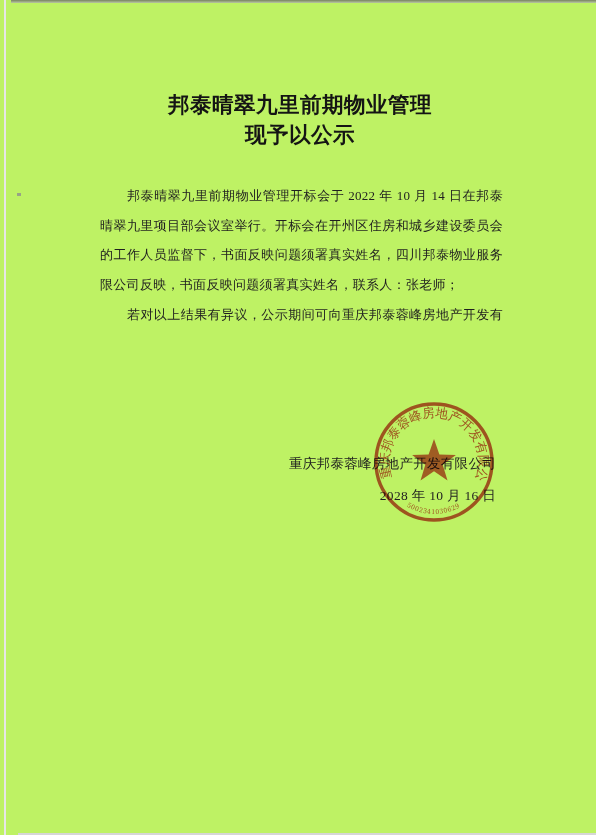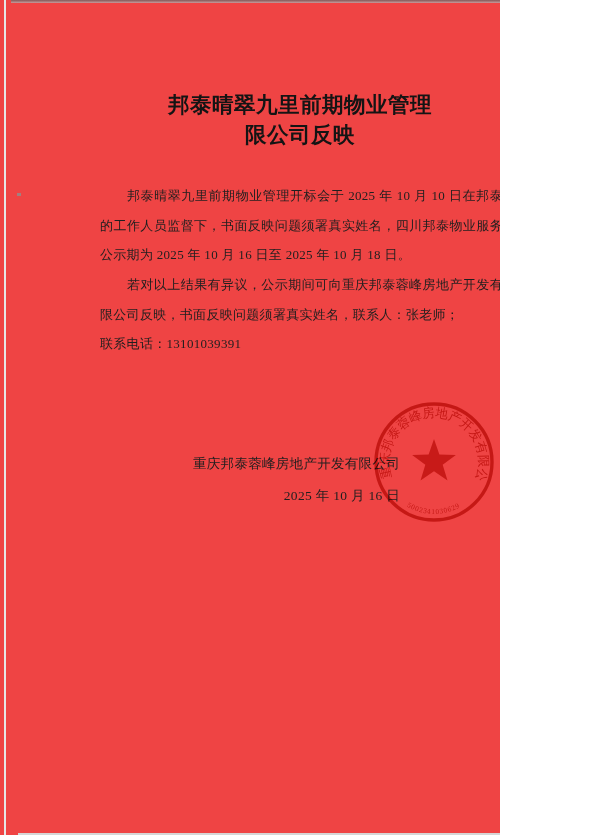--- a/index.html
+++ b/index.html
@@ -1,17 +1,17 @@
 <!DOCTYPE html>
 <html><head>
 <meta charset="utf-8">
 <style>
   html,body{margin:0;padding:0;background:#ffffff;}
   #page{
-    position:relative;width:500px;height:835px;background:#ef4444;overflow:hidden;
+    position:relative;width:596px;height:835px;background:#bef264;overflow:hidden;
     font-family:"Liberation Serif","DejaVu Serif",serif;color:#1d1d1d;
   }
   
   .edge-top{position:absolute;left:11px;right:0;top:0;height:3px;
     background:linear-gradient(to bottom,#5f5f5f,#b9b9b9);opacity:.75;}
   .edge-left{position:absolute;left:4px;top:0;bottom:0;width:2px;background:#e6e6e6;}
   .edge-bottom{position:absolute;left:18px;right:0;bottom:0;height:2px;background:#d6d6d6;}
   .speck{position:absolute;left:17px;top:193px;width:4px;height:3px;background:#8f8f8f;opacity:.8;}
 
   
@@ -43,35 +43,34 @@
 
 <div id="page">
 
   <div class="edge-top"></div>
   <div class="edge-left"></div>
   <div class="edge-bottom"></div>
   <div class="speck"></div>
 
   <div class="title">
     <div>邦泰晴翠九里前期物业管理</div>
-    <div>限公司反映</div>
+    <div>现予以公示</div>
   </div>
 
   <div class="body-block">
-    <div class="bline jl ind">邦泰晴翠九里前期物业管理开标会于 2025 年 10 月 10 日在邦泰</div>
+    <div class="bline jl ind">邦泰晴翠九里前期物业管理开标会于 2022 年 10 月 14 日在邦泰</div>
+    <div class="bline jl">晴翠九里项目部会议室举行。开标会在开州区住房和城乡建设委员会</div>
     <div class="bline jl">的工作人员监督下，书面反映问题须署真实姓名，四川邦泰物业服务</div>
-    <div class="bline">公示期为 2025 年 10 月 16 日至 2025 年 10 月 18 日。</div>
+    <div class="bline">限公司反映，书面反映问题须署真实姓名，联系人：张老师；</div>
     <div class="bline jl ind">若对以上结果有异议，公示期间可向重庆邦泰蓉峰房地产开发有</div>
-    <div class="bline">限公司反映，书面反映问题须署真实姓名，联系人：张老师；</div>
-    <div class="bline">联系电话：13101039391</div>
   </div>
 
   <div class="sig">
     <div class="company">重庆邦泰蓉峰房地产开发有限公司</div>
-    <div class="date">2025 年 10 月 16 日</div>
+    <div class="date">2028 年 10 月 16 日</div>
   </div>
 
   <svg class="seal" viewBox="0 0 130 130" xmlns="http://www.w3.org/2000/svg">
     <defs>
       <path id="sealTopArc" d="M 22.7 80.4 A 45 45 0 1 1 107.3 80.4" fill="none"></path>
       <path id="sealBottomArc" d="M 35.2 107.6 A 52 52 0 0 0 94.8 107.6" fill="none"></path>
     </defs>
     <circle cx="65" cy="65" r="58" fill="none" stroke="#cb3529" stroke-width="3.4" opacity="0.9"></circle>
     <polygon points="65,42 70.4,57.6 86.9,57.9 73.7,67.8 78.5,83.6 65,74.2 51.5,83.6 56.3,67.8 43.1,57.9 59.6,57.6" fill="#cb3529" opacity="0.85"></polygon>
     <text font-size="13" fill="#cb3529" opacity="0.9" font-family="'Liberation Serif','DejaVu Serif',serif">

